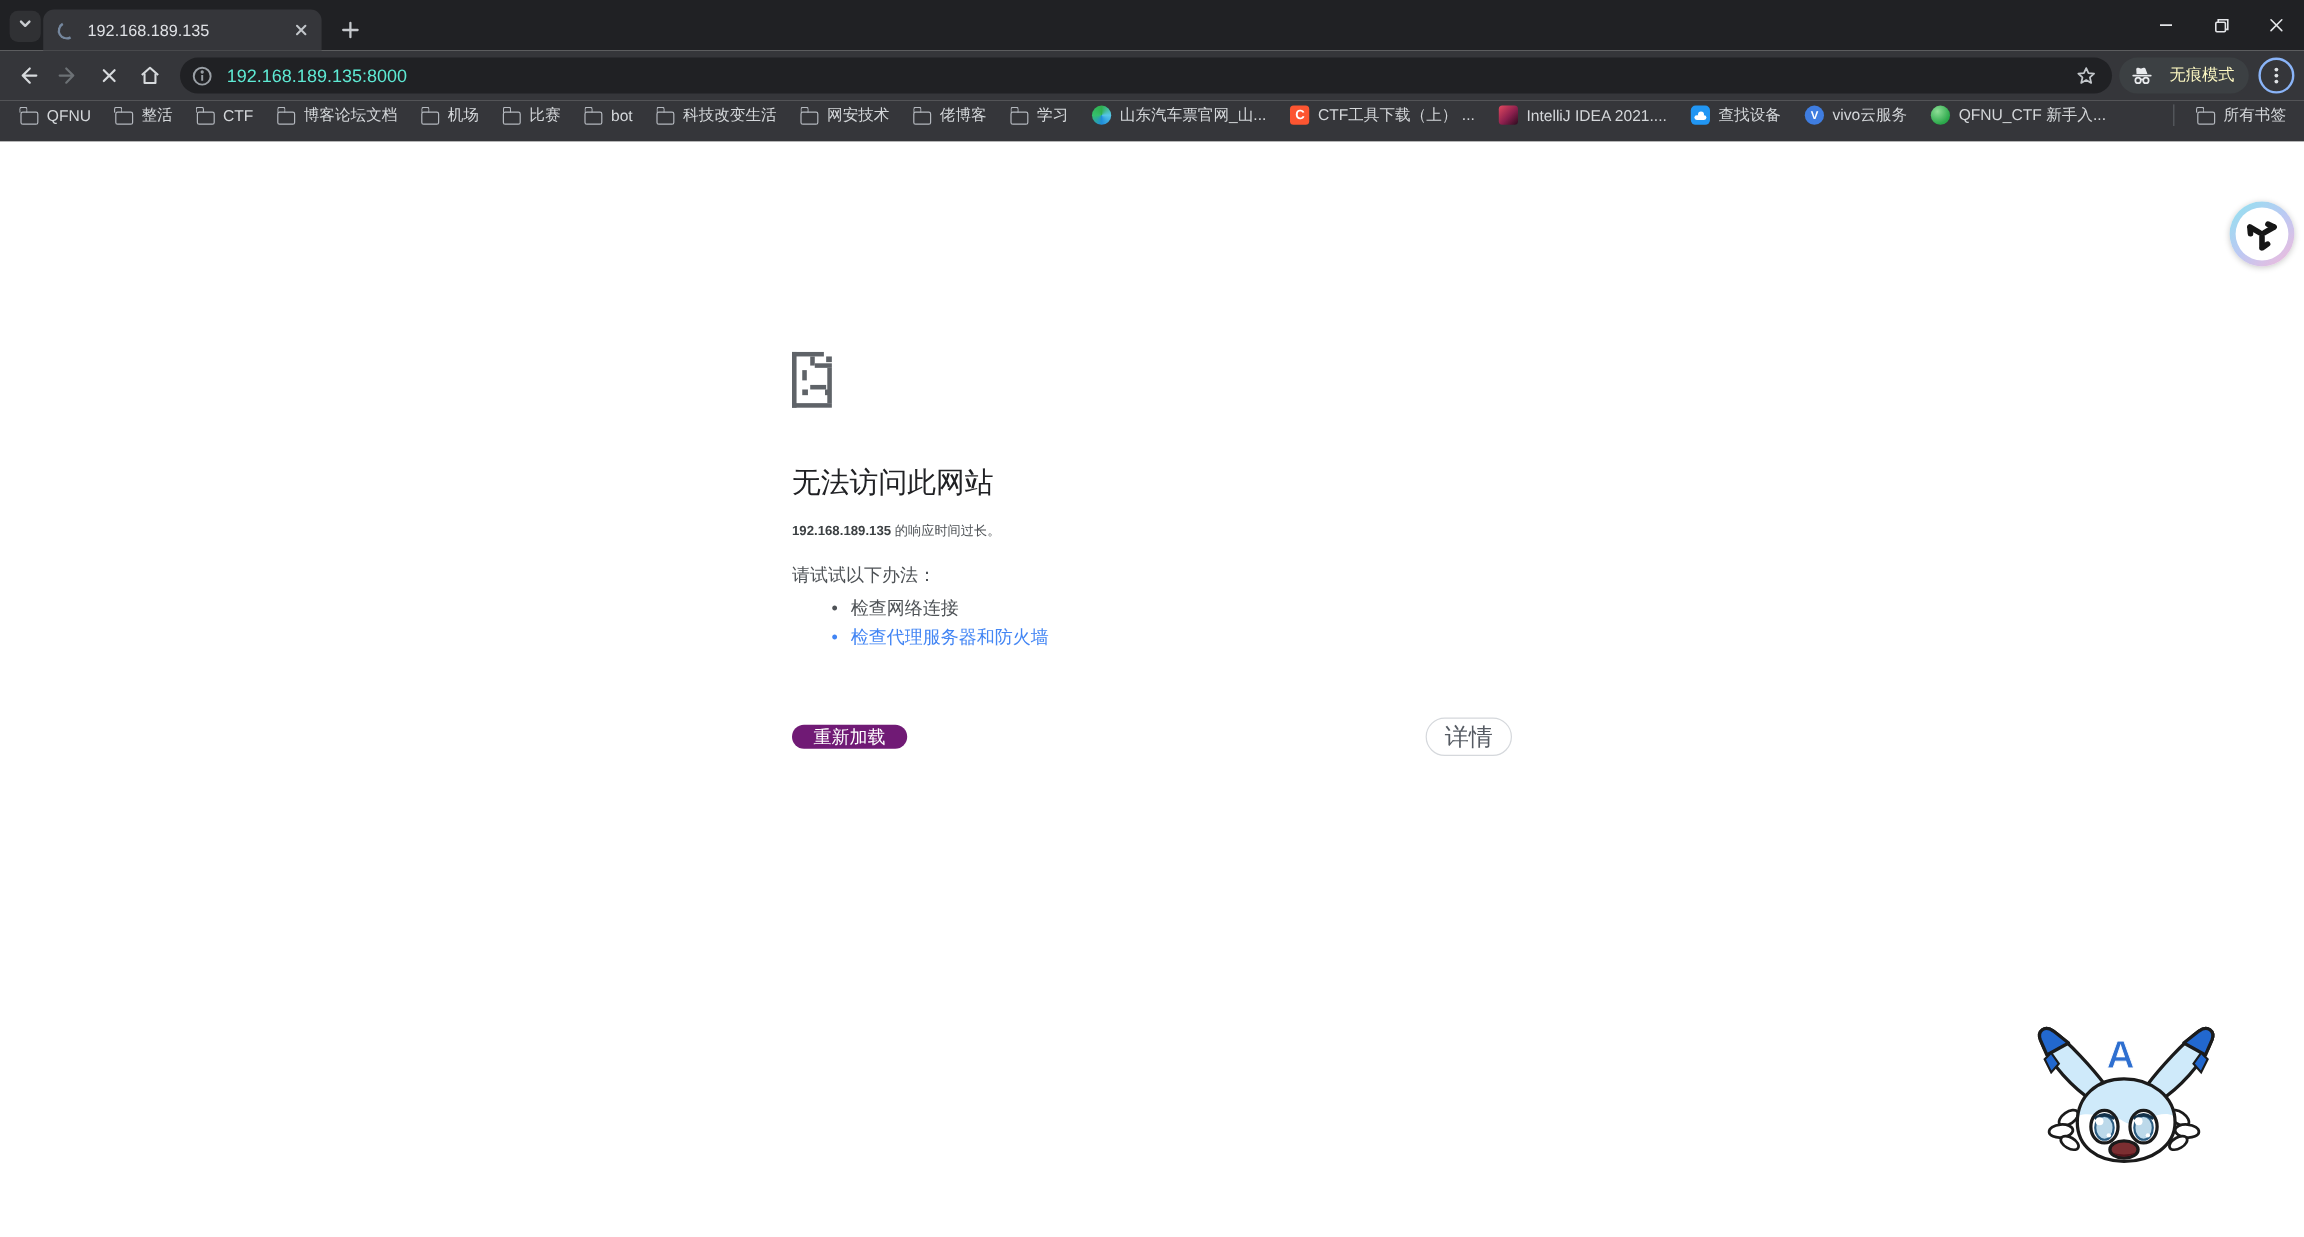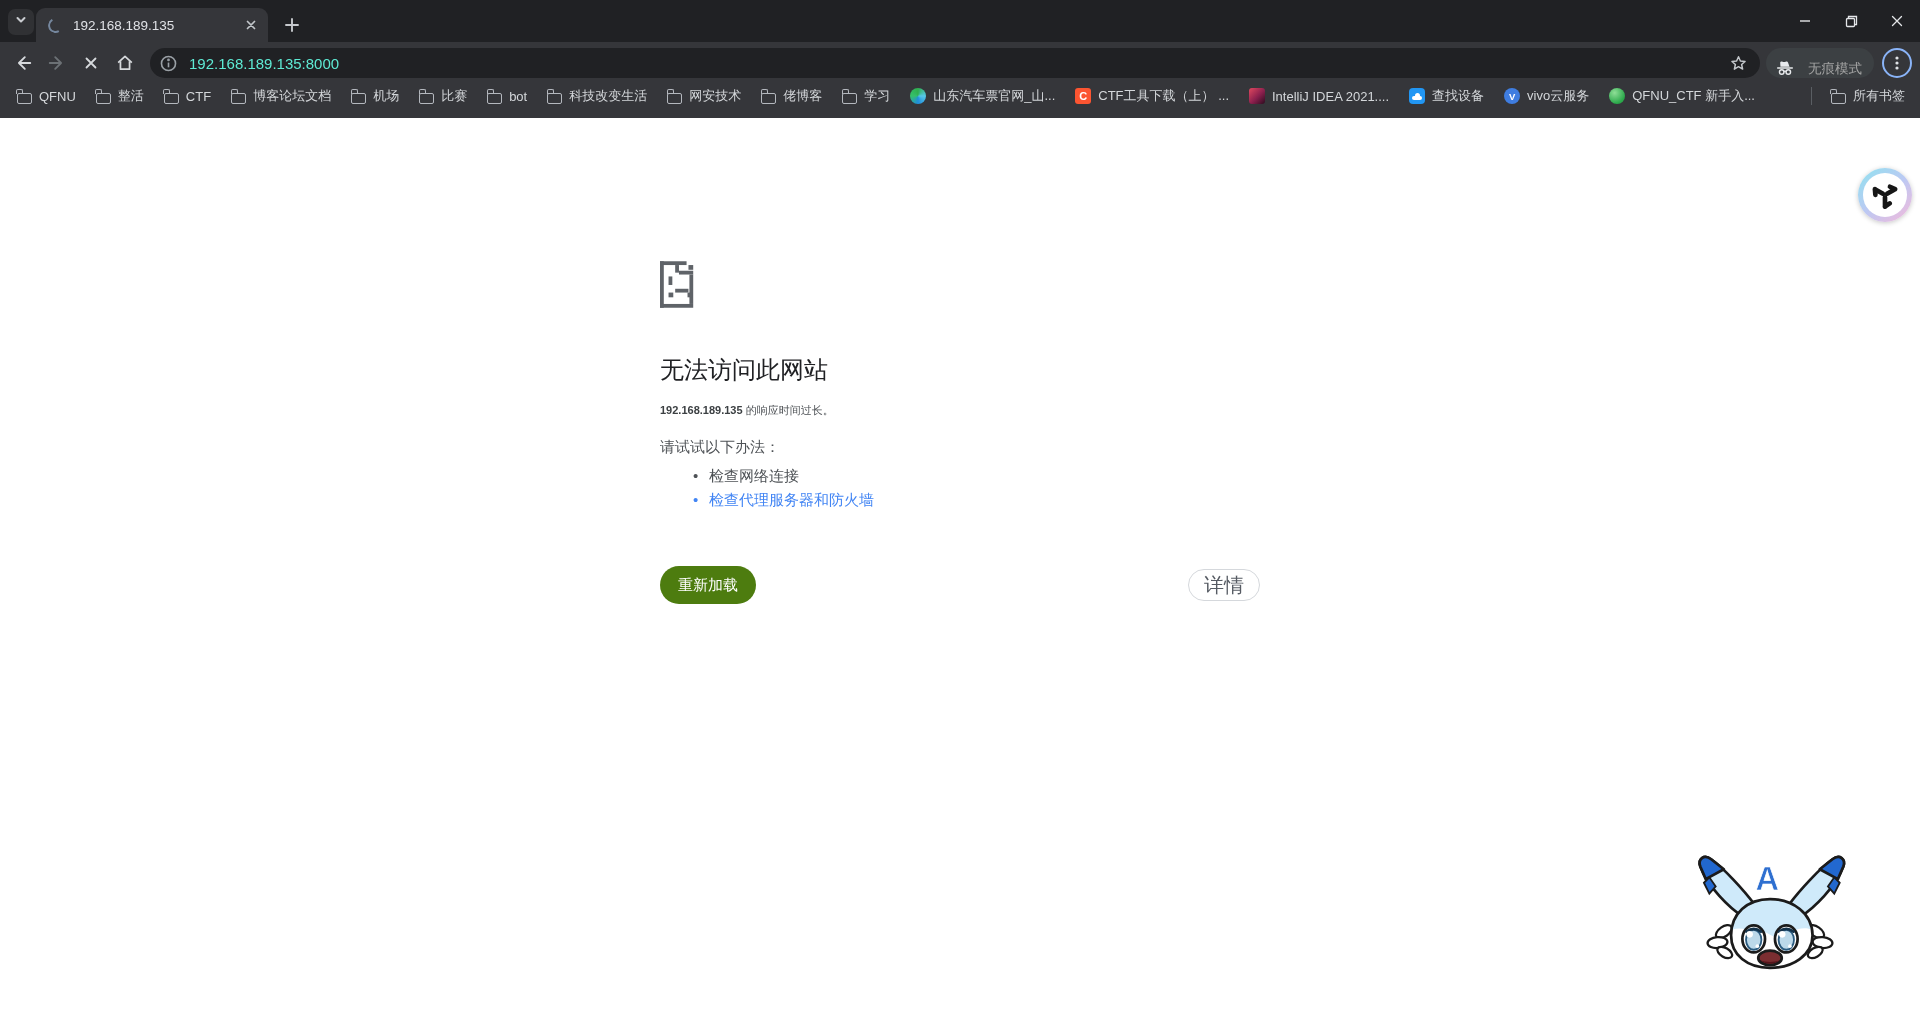--- a/index.html
+++ b/index.html
@@ -29,22 +29,22 @@
   .toolbar { height:42px; background:#35363a; display:flex; align-items:center; padding:0 8px 0 6px; }
   .nav-btn { width:32px; height:32px; border-radius:50%; display:flex; align-items:center;
              justify-content:center; flex:none; margin:0 1px; }
   .omnibox { flex:1; height:30px; margin:0 6px 0 8px; background:#202124; border-radius:15px;
              display:flex; align-items:center; padding:0 10px 0 6px; min-width:0; }
   .info-btn { width:24px; height:24px; border-radius:50%; display:flex; align-items:center;
               justify-content:center; flex:none; }
   .url-text { color:#5eead4; font-size:15px; margin-left:9px; flex:1; white-space:nowrap;
               overflow:hidden; }
   .star-btn { width:24px; height:24px; display:flex; align-items:center; justify-content:center; flex:none; }
-  .incognito-chip { height:30px; background:#3c4043; border-radius:15px; display:flex; align-items:flex-end;
-                    padding:0 12px 0 9px; color:#a3a3a3; font-size:13.5px; gap:13px; flex:none; }
+  .incognito-chip { height:30px; background:#3c4043; border-radius:15px; display:flex; align-items:center;
+                    padding:0 12px 0 9px; color:#fef9c3; font-size:13.5px; gap:13px; flex:none; }
   .menu-btn { width:30px; height:30px; margin-left:8px; border-radius:50%; border:2.5px solid #8ab4f8;
               display:flex; align-items:center; justify-content:center; flex:none; }
 
   
   .bookmarks-bar { height:34px; background:#35363a; display:flex; align-items:flex-start; padding:0 8px 0 10px; }
   .bm-items { display:flex; align-items:center; gap:6px; flex:1; min-width:0; overflow:hidden; }
   .bm { display:flex; align-items:center; gap:7px; padding:3px 7px; border-radius:7px; flex:none; }
   .bm-label { color:#d4d7da; font-size:13px; white-space:nowrap; }
   .fav { width:16px; height:16px; flex:none; position:relative; display:inline-block; }
   .fav-folder { width:15px; height:11px; margin-top:4px; border:1.6px solid #b4b8be; border-radius:2px; }
@@ -62,33 +62,33 @@
                             background:#fff; border-radius:50%; }
   .fav-vivo { border-radius:50%; background:#3f7de0; }
   .fav-vivo::after { content:"V"; position:absolute; inset:0; color:#fff; font-size:9.5px; font-weight:bold;
                      display:flex; align-items:center; justify-content:center; }
   .fav-qfnu-ctf { border-radius:50%; background:radial-gradient(circle at 35% 30%, #8ede96, #2aa84a 70%); }
   .bm-right { display:flex; align-items:center; flex:none; }
   .bm-separator { width:1px; height:18px; background:#5a5e63; margin:0 12px 0 6px; }
 
   
   .content { position:relative; height:913px; background:#fff; }
-  .error-main { position:absolute; left:660px; top:143px; width:600px; }
+  .error-main { position:absolute; left:660px; top:175px; width:600px; }
   .sad-icon { display:block; margin-bottom:46px; }
   .err-title { font-size:24px; font-weight:400; color:#202124; margin-bottom:17px; }
   .err-msg { font-size:11px; color:#4e5256; margin-bottom:20px; }
   .err-msg b { font-weight:bold; color:#3c4043; }
   .sugg-head { font-size:15px; color:#4e5256; }
   .sugg-list { list-style:none; margin:7px 0 0 0; padding-left:33px; }
   .sugg-list li { font-size:15px; color:#4e5256; line-height:24px; position:relative; padding-left:16px; }
   .sugg-list li::before { content:"•"; position:absolute; left:0; top:0; }
   .sugg-list li.link { color:#4285f4; }
   .err-code { margin-top:26px; font-size:12.5px; color:#80868b; letter-spacing:.2px; }
   .btn-row { margin-top:54px; display:flex; justify-content:space-between; align-items:center; }
-  .btn-reload { background:#4d7c0f; color:#fff; border:none; height:38px; padding:0 18px;
+  .btn-reload { background:#701a75; color:#fff; border:none; height:20px; padding:0 18px;
                 border-radius:19px; font-size:15px; font-family:inherit; }
   .btn-details { background:#fff; color:#565b63; border:1px solid #d5d8dc; height:32px; padding:0 15px;
                  border-radius:16px; font-size:20px; font-family:inherit; }
 
   
   .float-btn { position:absolute; left:1858px; top:50px; width:54px; height:54px; border-radius:50%;
                background:linear-gradient(140deg,#8fe3ef,#bcc9f3 50%,#f4b9da);
                display:flex; align-items:center; justify-content:center;
                box-shadow:0 1px 5px rgba(0,0,0,.22); }
   .float-btn .inner { width:44px; height:44px; border-radius:50%; background:#fff;

